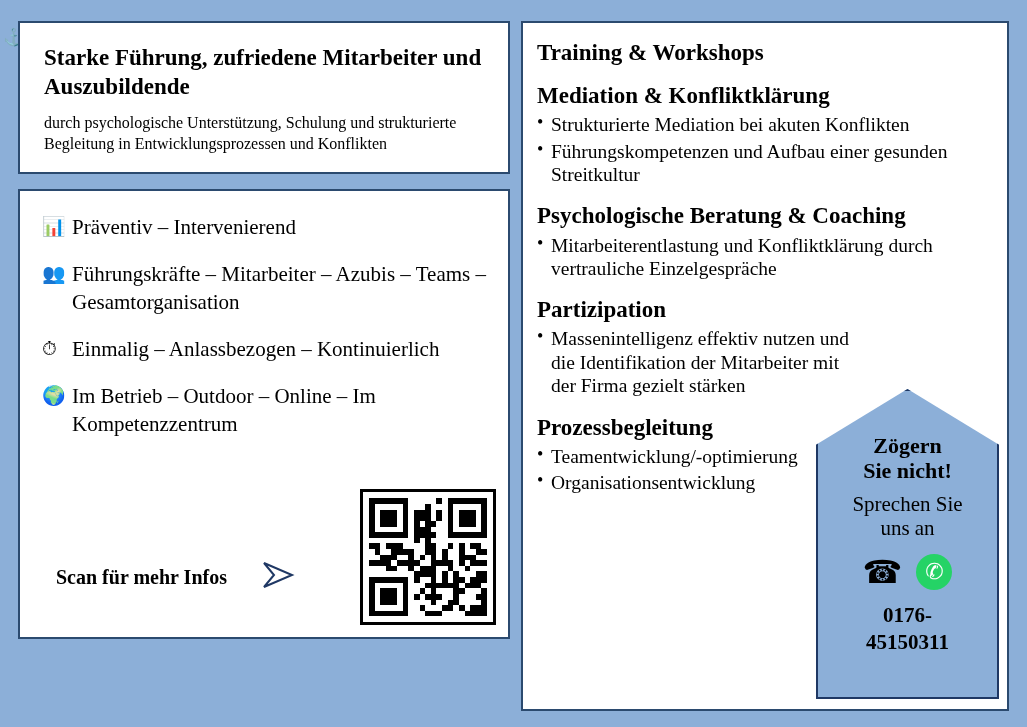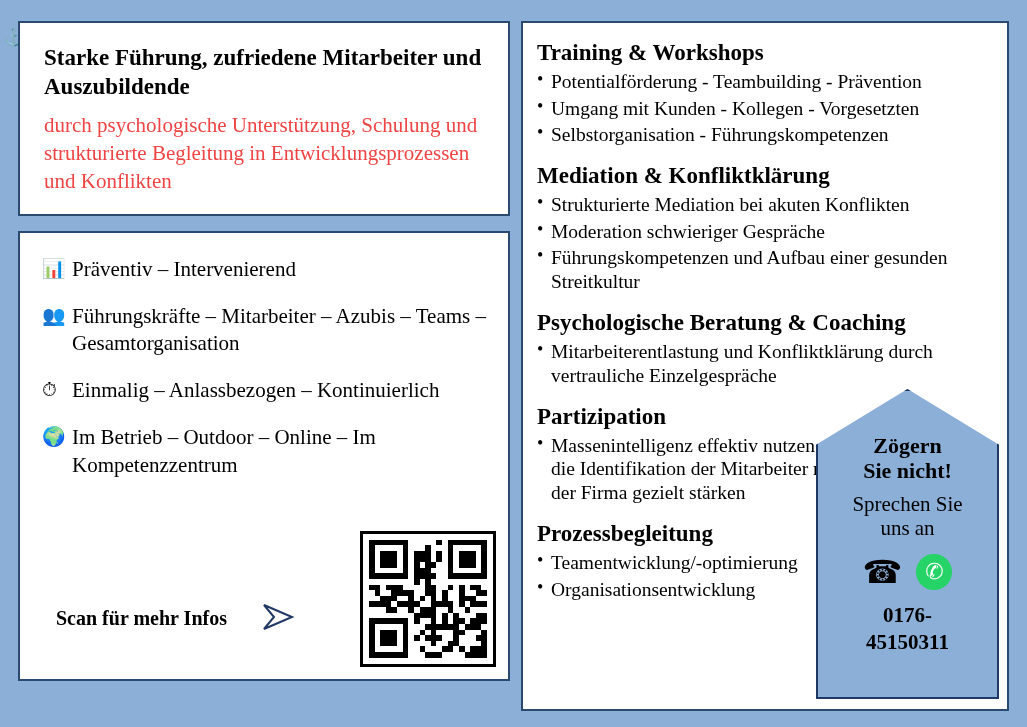--- a/index.html
+++ b/index.html
@@ -46,23 +46,23 @@
     padding: 20px 22px 18px 24px;
   }
   .headline-title {
     font-weight: bold;
     font-size: 23px;
     line-height: 1.28;
     color: #000;
     margin: 0 0 10px 0;
   }
   .headline-sub {
-    font-size: 21px;
+    font-size: 16px;
     line-height: 1.33;
-    color: #ef4444;
+    color: #000000;
     margin: 0;
   }
 
   .features-card {
     margin-top: 15px;
     padding: 22px 20px 14px 22px;
     position: relative;
     min-height: 450px;
   }
   .feature-row {
@@ -714,32 +714,26 @@
             <i></i>
           </div>
       </div>
     </div>
   </div>
 
   <div class="right-col">
 
     <div class="sec-block">
       <div class="sec-title">Training &amp; Workshops</div>
-      <ul class="bullets">
-        <li>Potentialförderung - Teambuilding - Prävention</li>
-        <li>Umgang mit Kunden - Kollegen - Vorgesetzten</li>
-        <li>Selbstorganisation - Führungskompetenzen</li>
-      </ul>
     </div>
 
     <div class="sec-block">
       <div class="sec-title">Mediation &amp; Konfliktklärung</div>
       <ul class="bullets">
         <li>Strukturierte Mediation bei akuten Konflikten</li>
-        <li>Moderation schwieriger Gespräche</li>
         <li>Führungskompetenzen und Aufbau einer gesunden Streitkultur</li>
       </ul>
     </div>
 
     <div class="sec-block">
       <div class="sec-title">Psychologische Beratung &amp; Coaching</div>
       <ul class="bullets">
         <li>Mitarbeiterentlastung und Konfliktklärung durch vertrauliche Einzelgespräche</li>
       </ul>
     </div>

